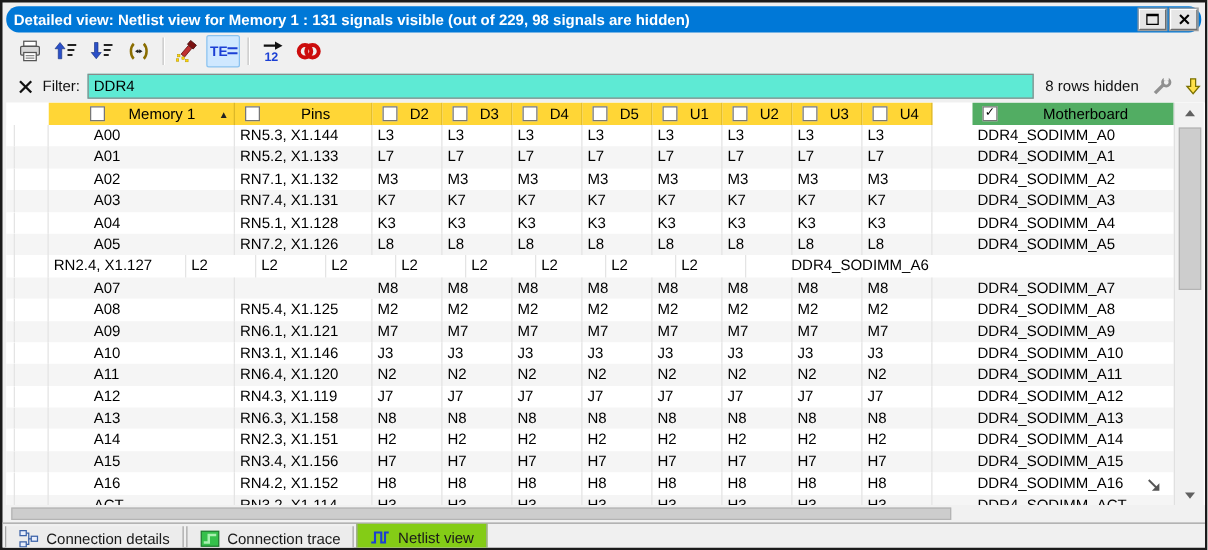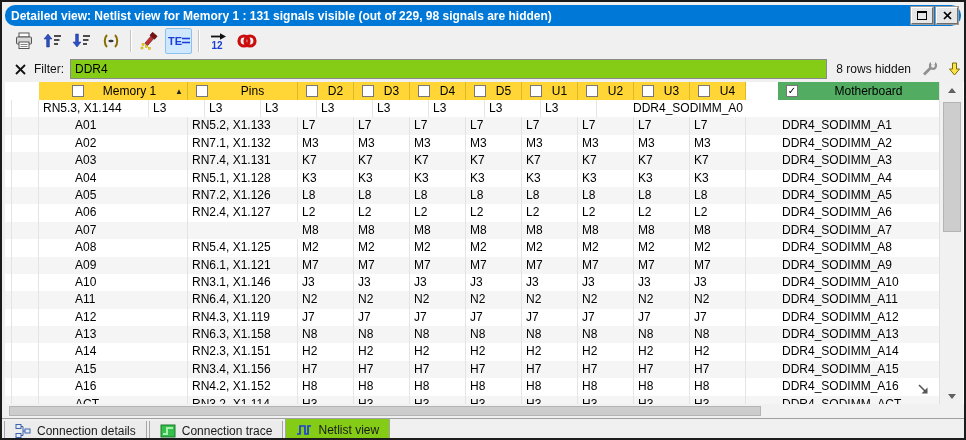--- a/index.html
+++ b/index.html
@@ -23,21 +23,21 @@
   .tbtn { width:27px; height:26px; display:flex; align-items:center; justify-content:center;
           border:1px solid transparent; border-radius:2px; margin-right:2px; background:transparent; }
   .tbtn.active { background:var(--active-btn-bg); border-color:var(--active-btn-border); }
   .tsep { width:2px; height:22px; border-left:1px solid #c3c3c3; border-right:1px solid #fff; margin:0 4px; }
 
   
   .filterbar { position:absolute; left:3px; top:54px; right:3px; height:26px;
                display:flex; align-items:center; padding-left:10px; font-size:12px; color:#111; }
   .filter-label { margin:0 6px 0 8px; }
   .filter-input { width:768px; height:20px; border:1px solid #8a8a8a; font-size:12px;
-                  padding-left:4px; font-family:"Liberation Sans","DejaVu Sans",sans-serif; background:#84cc16; }
+                  padding-left:4px; font-family:"Liberation Sans","DejaVu Sans",sans-serif; background:#5eead4; }
   .rows-hidden { margin-left:9px; white-space:nowrap; }
   .filter-icon { margin-left:10px; display:flex; align-items:center; }
 
   
   .tablewrap { position:absolute; left:3px; top:80px; width:960px; height:322px;
                background:#fff; overflow:hidden; }
   .header-row { display:flex; height:18px; width:934px; }
   .hcell { height:18px; display:flex; align-items:center; font-size:12px; color:#000;
            border-right:1px solid rgba(120,95,0,.25); position:relative; overflow:hidden; }
   .hcell.yellow { background:var(--header-yellow); }
@@ -245,20 +245,21 @@
           <span class="hlabel"></span>
         </div>
         <div class="hcell green col-motherboard" style="width: 161px;">
           <span class="cb">✓</span>
           <span class="hlabel">Motherboard</span>
         </div>
       </div>
     <div class="tbody">
         <div class="trow">
           <div class="cell col-gutter" style="width: 34px;"></div>
+          <div class="cell col-memory1" style="width: 149px;">A00</div>
           <div class="cell col-pins" style="width: 110px;">RN5.3, X1.144</div>
           <div class="cell col-d2" style="width: 56px;">L3</div>
           <div class="cell col-d3" style="width: 56px;">L3</div>
           <div class="cell col-d4" style="width: 56px;">L3</div>
           <div class="cell col-d5" style="width: 56px;">L3</div>
           <div class="cell col-u1" style="width: 56px;">L3</div>
           <div class="cell col-u2" style="width: 56px;">L3</div>
           <div class="cell col-u3" style="width: 56px;">L3</div>
           <div class="cell col-u4" style="width: 56px;">L3</div>
           <div class="cell col-gap" style="width: 32px;"></div>
@@ -334,21 +335,20 @@
           <div class="cell col-d5" style="width: 56px;">L8</div>
           <div class="cell col-u1" style="width: 56px;">L8</div>
           <div class="cell col-u2" style="width: 56px;">L8</div>
           <div class="cell col-u3" style="width: 56px;">L8</div>
           <div class="cell col-u4" style="width: 56px;">L8</div>
           <div class="cell col-gap" style="width: 32px;"></div>
           <div class="cell col-motherboard" style="width: 161px;">DDR4_SODIMM_A5</div>
         </div>
         <div class="trow">
           <div class="cell col-gutter" style="width: 34px;"></div>
-          <div class="cell col-memory1" style="width: 149px;">A06</div>
           <div class="cell col-pins" style="width: 110px;">RN2.4, X1.127</div>
           <div class="cell col-d2" style="width: 56px;">L2</div>
           <div class="cell col-d3" style="width: 56px;">L2</div>
           <div class="cell col-d4" style="width: 56px;">L2</div>
           <div class="cell col-d5" style="width: 56px;">L2</div>
           <div class="cell col-u1" style="width: 56px;">L2</div>
           <div class="cell col-u2" style="width: 56px;">L2</div>
           <div class="cell col-u3" style="width: 56px;">L2</div>
           <div class="cell col-u4" style="width: 56px;">L2</div>
           <div class="cell col-gap" style="width: 32px;"></div>

